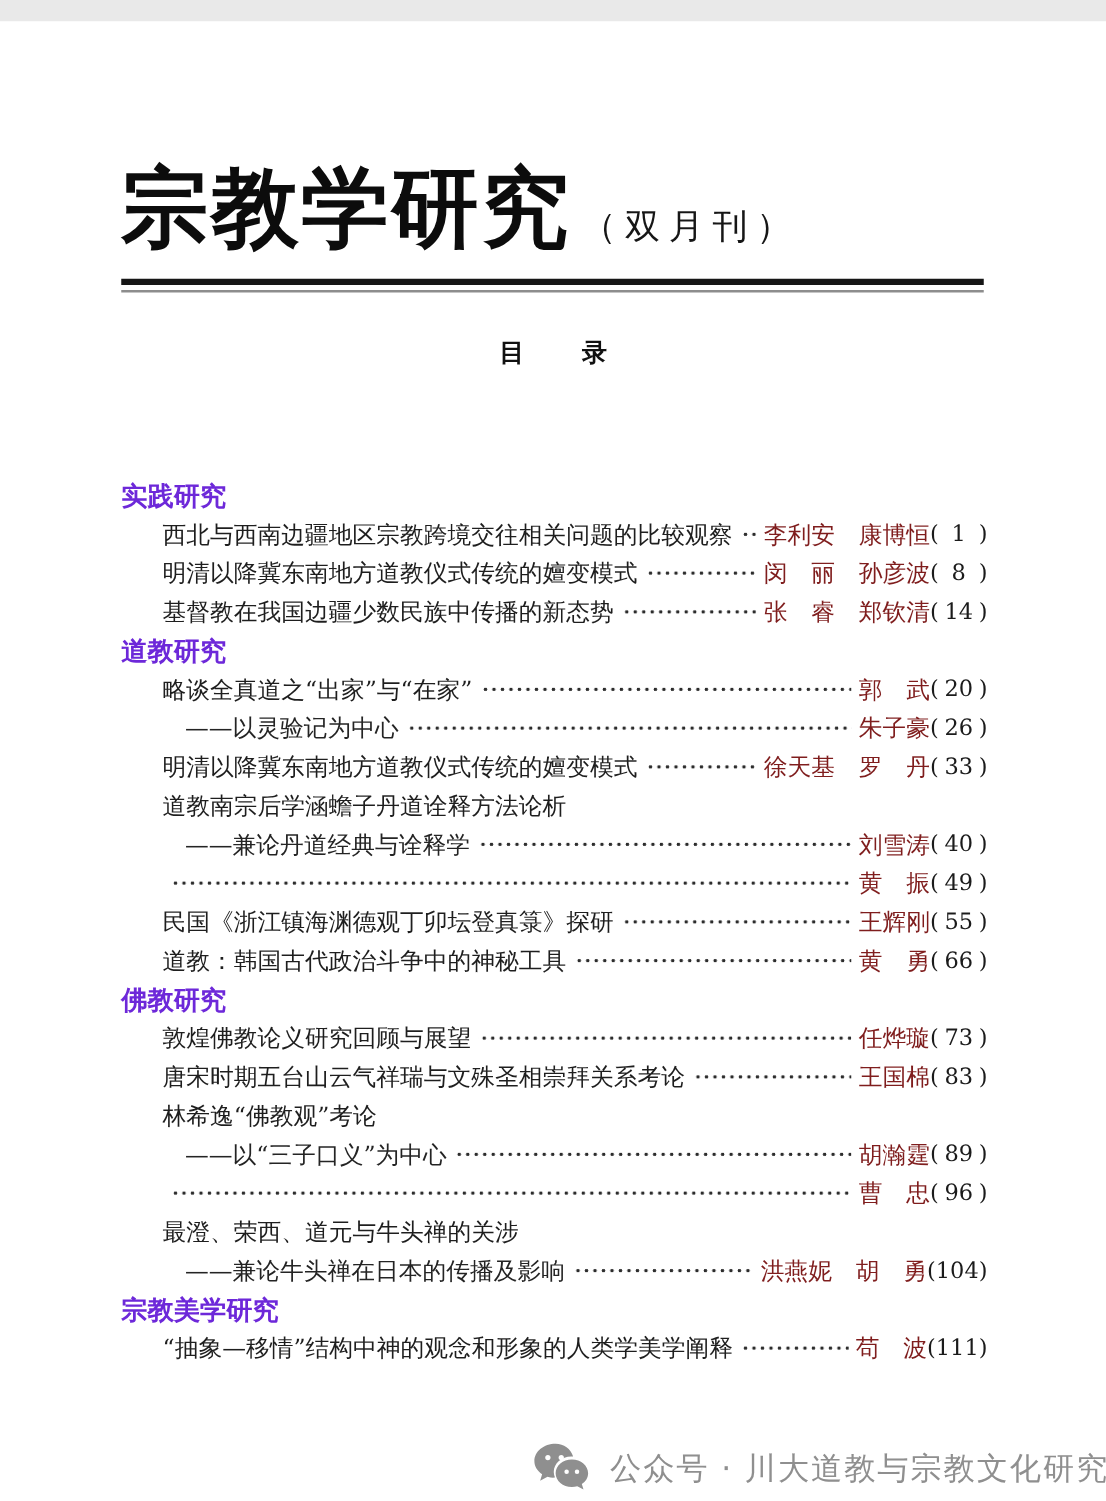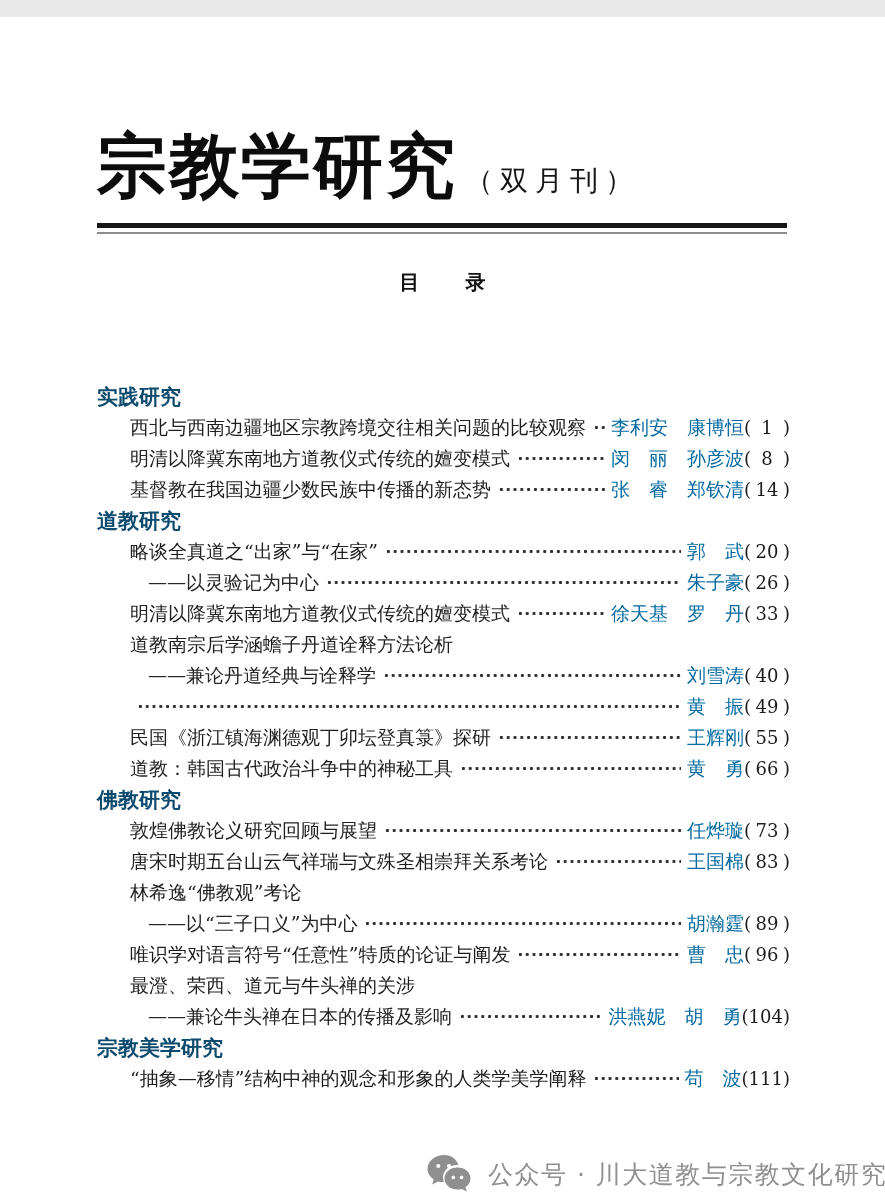--- a/index.html
+++ b/index.html
@@ -26,27 +26,27 @@
   .toc-title{
     position:absolute;left:97px;top:252px;width:693px;margin:0;
     text-align:center;font-size:20px;font-weight:700;letter-spacing:2px;color:#111;
     font-family:"DejaVu Sans","Liberation Sans",sans-serif;
   }
   
   .toc{position:absolute;left:97px;top:364px;width:693px;}
   .line{display:flex;align-items:center;height:31px;font-size:19px;white-space:nowrap;}
   .line.heading{
     font-family:"DejaVu Sans","Liberation Sans",sans-serif;
-    font-weight:700;font-size:21px;color:#0c4a6e;
+    font-weight:700;font-size:21px;color:#6d28d9;
   }
   .line.item{padding-left:33px;}
   .line.sub{padding-left:51px;}
   .title{white-space:pre;}
   .sub .title{color:#242424;}
-  .authors{white-space:pre;font-size:19px;color:#0369a1;}
+  .authors{white-space:pre;font-size:19px;color:#7f1d1d;}
   .leader{
     flex:1 1 auto;min-width:10px;align-self:stretch;margin:0 6px;
     background-image:radial-gradient(circle,#2c2c2c 1.35px,rgba(0,0,0,0) 1.6px);
     background-size:6.8px 100%;background-repeat:repeat-x;background-position:1px 50%;
   }
   .pagecell{
     flex:0 0 46px;display:flex;justify-content:space-between;align-items:center;
     font-size:18px;color:#1b1b1b;
   }
   
@@ -207,21 +207,20 @@
         <span class="title">——以“三子口义”为中心</span>
         <span class="leader"></span>
         <span class="authors">胡瀚霆</span>
         <span class="pagecell">
           <span class="paren">(</span>
           <span class="num">89</span>
           <span class="paren">)</span>
         </span>
       </div>
       <div class="line item">
-        <span class="title">唯识学对语言符号“任意性”特质的论证与阐发</span>
         <span class="leader"></span>
         <span class="authors">曹　忠</span>
         <span class="pagecell">
           <span class="paren">(</span>
           <span class="num">96</span>
           <span class="paren">)</span>
         </span>
       </div>
       <div class="line item">
         <span class="title">最澄、荣西、道元与牛头禅的关涉</span>

